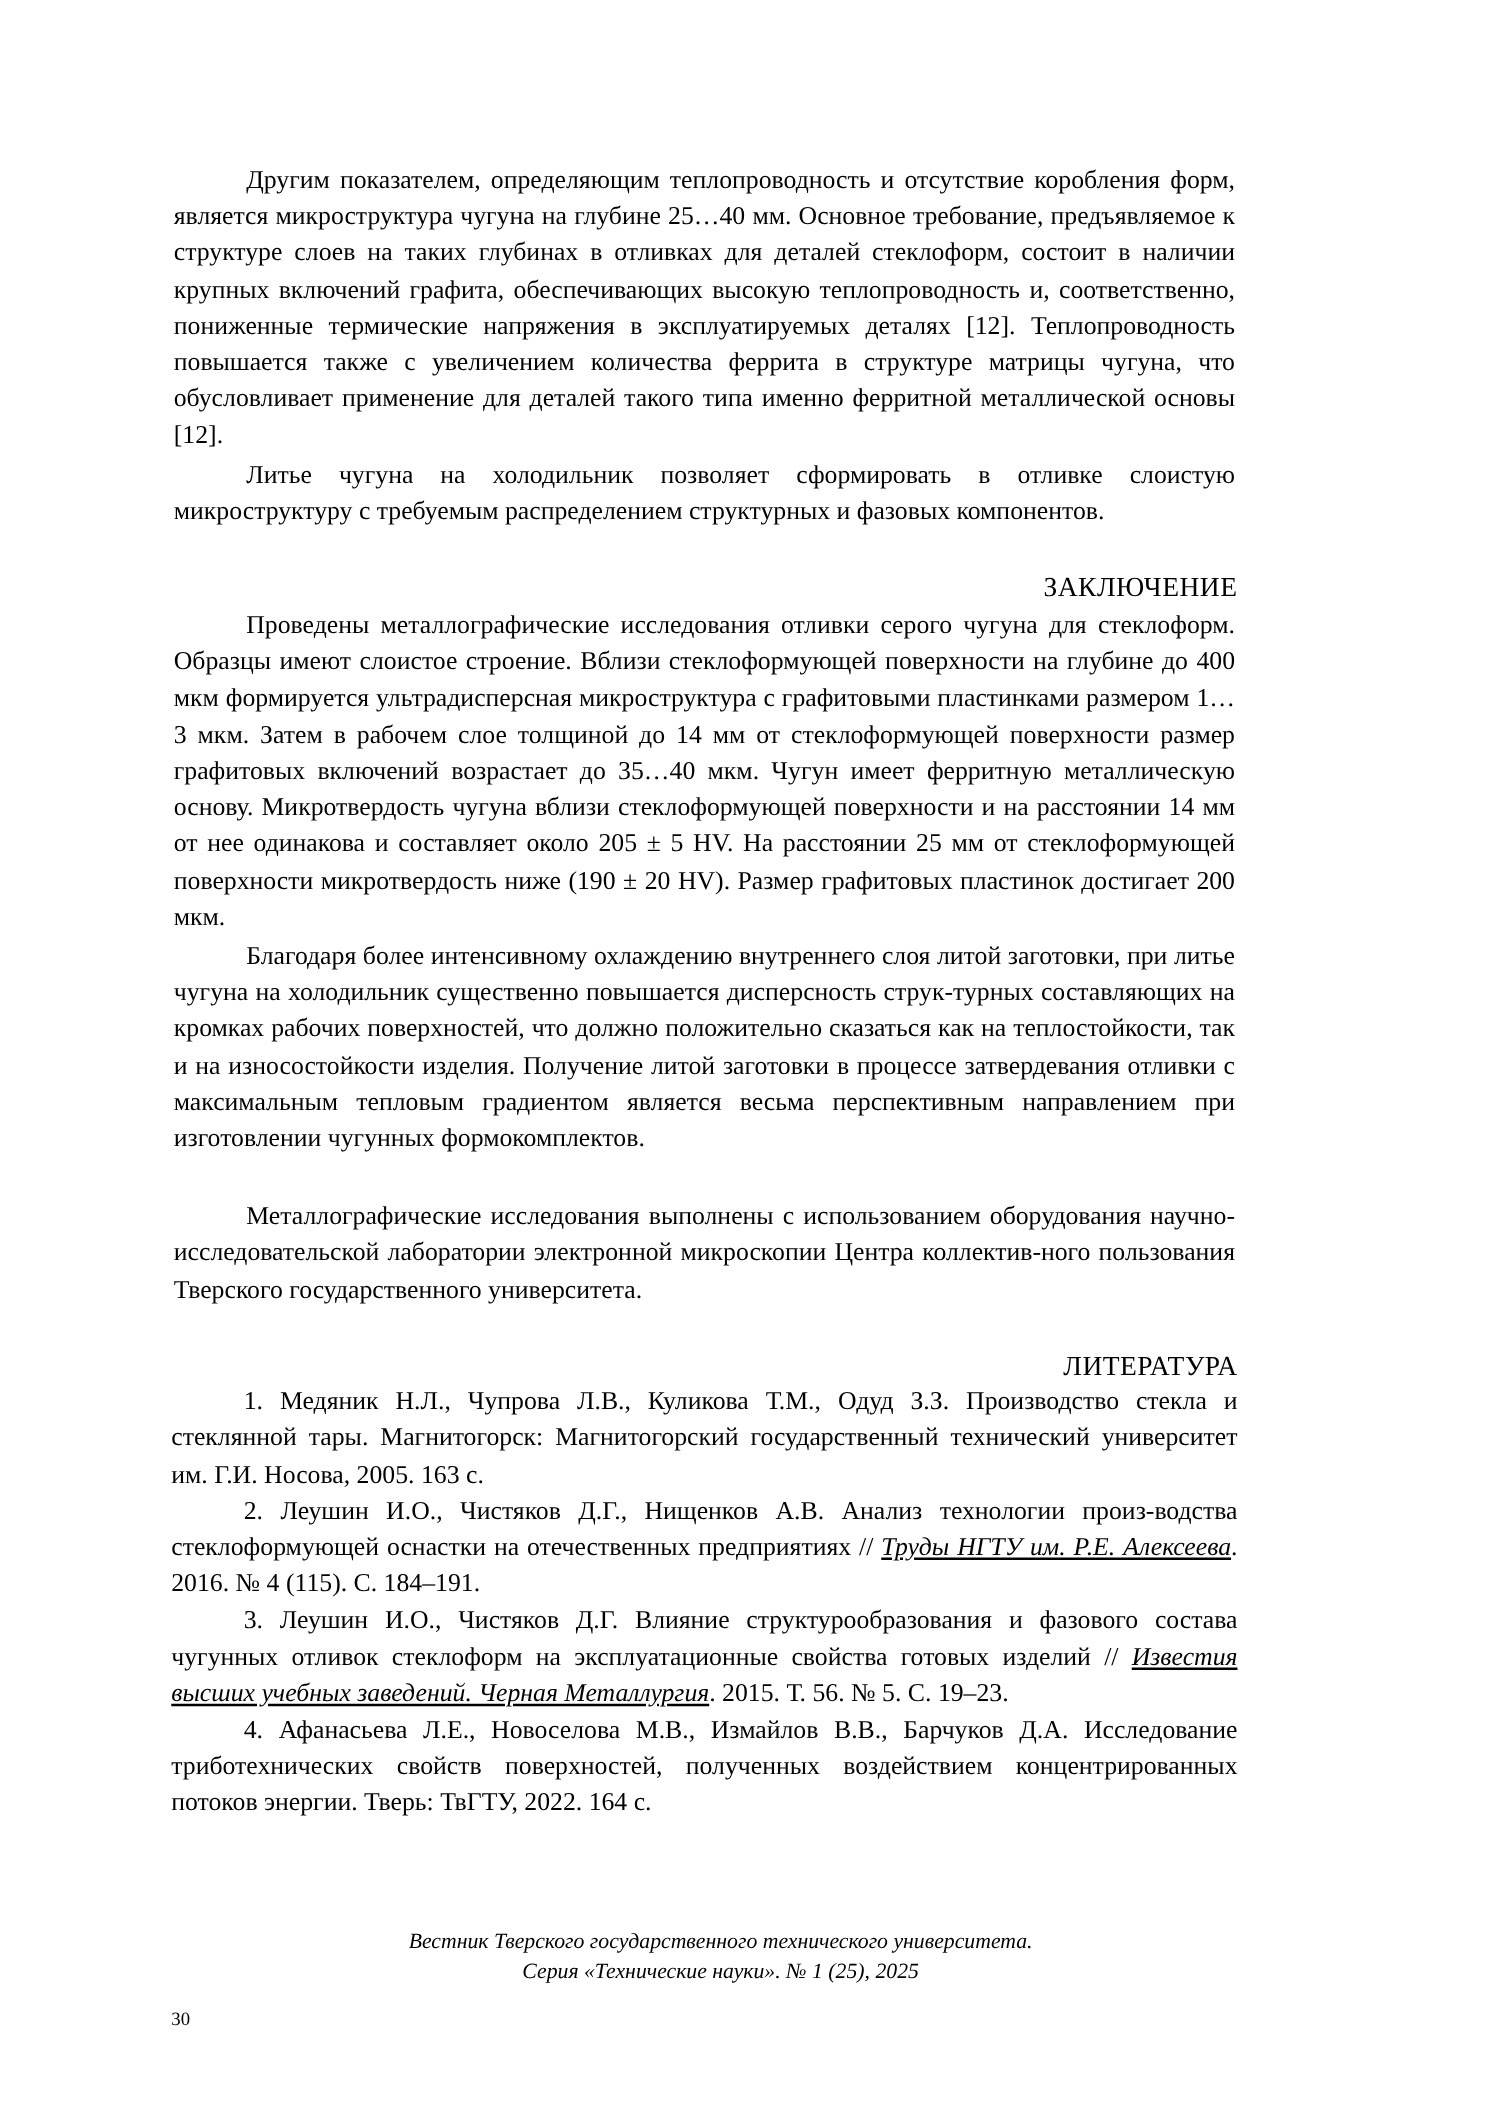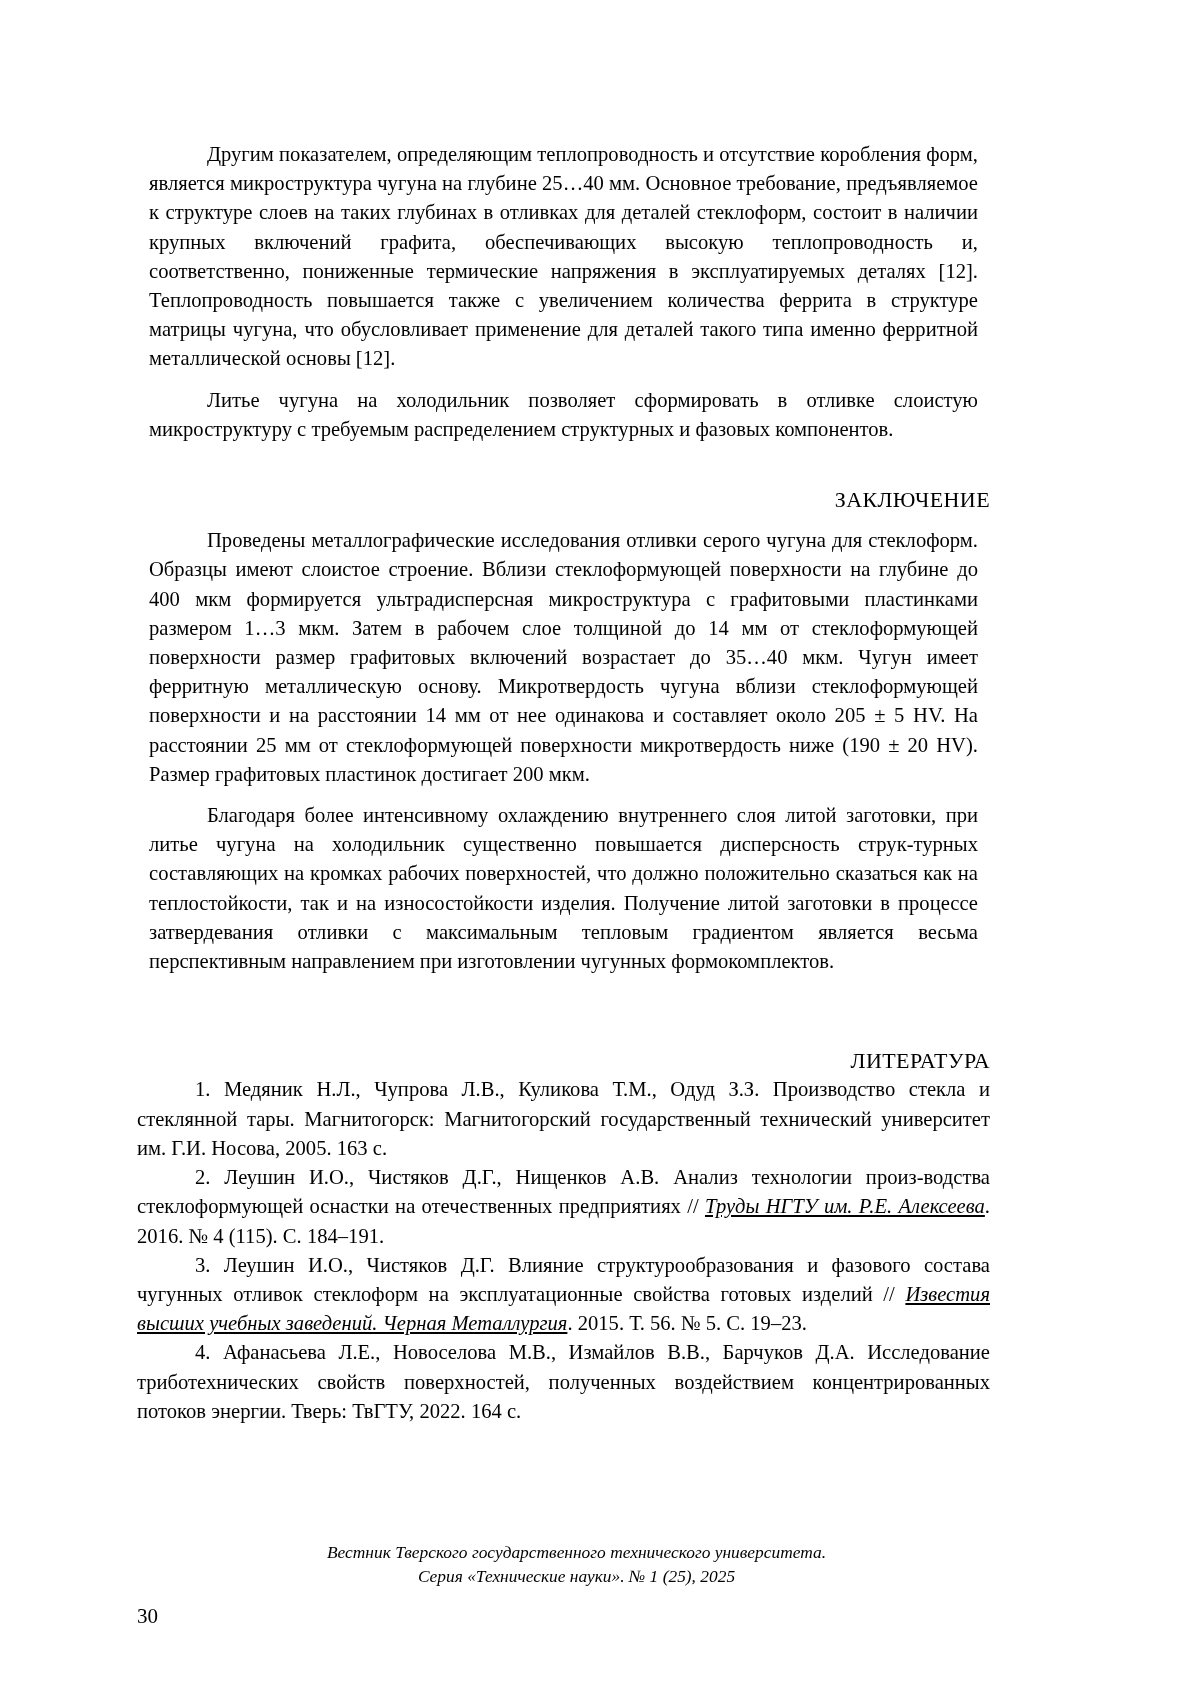--- a/index.html
+++ b/index.html
@@ -22,21 +22,21 @@
     height: 1698px;
     background: #ffffff;
   }
   .content {
     position: absolute;
     left: 137px;
     top: 128px;
     width: 853px;
   }
   p.body-par {
-    margin: 12px;
+    margin: 2px;
     font-size: 20.6px;
     line-height: 29.2px;
     text-align: justify;
     text-indent: 58px;
     hyphens: manual;
   }
   h2.section-head {
     margin: 0;
     font-size: 22px;
     line-height: 29.2px;
@@ -68,21 +68,21 @@
     font-size: 17.4px;
     line-height: 24px;
   }
   .footer div {
     white-space: nowrap;
   }
   .page-number {
     position: absolute;
     left: 137px;
     top: 1604px;
-    font-size: 21px;
+    font-size: 15px;
     line-height: 24px;
   }
 </style>
 </head>
 <body>
 
 <div class="page">
 
   <div class="content">
 
@@ -90,20 +90,21 @@
     <p class="body-par">Литье чугуна на холодильник позволяет сформировать в отливке слоистую микроструктуру с требуемым распределением структурных и фазовых компонентов.</p>
 
     <div class="spacer-before-head"></div>
     <h2 class="section-head">ЗАКЛЮЧЕНИЕ</h2>
 
     <p class="body-par">Проведены металлографические исследования отливки серого чугуна для стеклоформ. Образцы имеют слоистое строение. Вблизи стеклоформующей поверхности на глубине до 400 мкм формируется ультрадисперсная микроструктура с графитовыми пластинками размером 1…3 мкм. Затем в рабочем слое толщиной до 14 мм от стеклоформующей поверхности размер графитовых включений возрастает до 35…40 мкм. Чугун имеет ферритную металлическую основу. Микротвердость чугуна вблизи стеклоформующей поверхности и на расстоянии 14 мм от нее одинакова и составляет около 205 ± 5 HV. На расстоянии 25 мм от стеклоформующей поверхности микротвердость ниже (190 ± 20 HV). Размер графитовых пластинок достигает 200 мкм.</p>
     <p class="body-par">Благодаря более интенсивному охлаждению внутреннего слоя литой заготовки, при литье чугуна на холодильник существенно повышается дисперсность струк-турных составляющих на кромках рабочих поверхностей, что должно положительно сказаться как на теплостойкости, так и на износостойкости изделия. Получение литой заготовки в процессе затвердевания отливки с максимальным тепловым градиентом является весьма перспективным направлением при изготовлении чугунных формокомплектов.</p>
 
     <div class="spacer-before-head"></div>
 
+    <p class="body-par">Металлографические исследования выполнены с использованием оборудования научно-исследовательской лаборатории электронной микроскопии Центра коллектив-ного пользования Тверского государственного университета.</p>
 
     <div class="spacer-before-head"></div>
     <h2 class="section-head">ЛИТЕРАТУРА</h2>
 
     <p class="ref-par">
       <span>1. Медяник Н.Л., Чупрова Л.В., Куликова Т.М., Одуд З.З. Производство стекла и стеклянной тары. Магнитогорск: Магнитогорский государственный технический университет им. Г.И. Носова, 2005. 163 с.</span><span class="ital"></span><span></span>
     </p>
     <p class="ref-par">
       <span>2. Леушин И.О., Чистяков Д.Г., Нищенков А.В. Анализ технологии произ-водства стеклоформующей оснастки на отечественных предприятиях // </span><span class="ital">Труды НГТУ им. Р.Е. Алексеева</span><span>. 2016. № 4 (115). С. 184–191.</span>
     </p>

